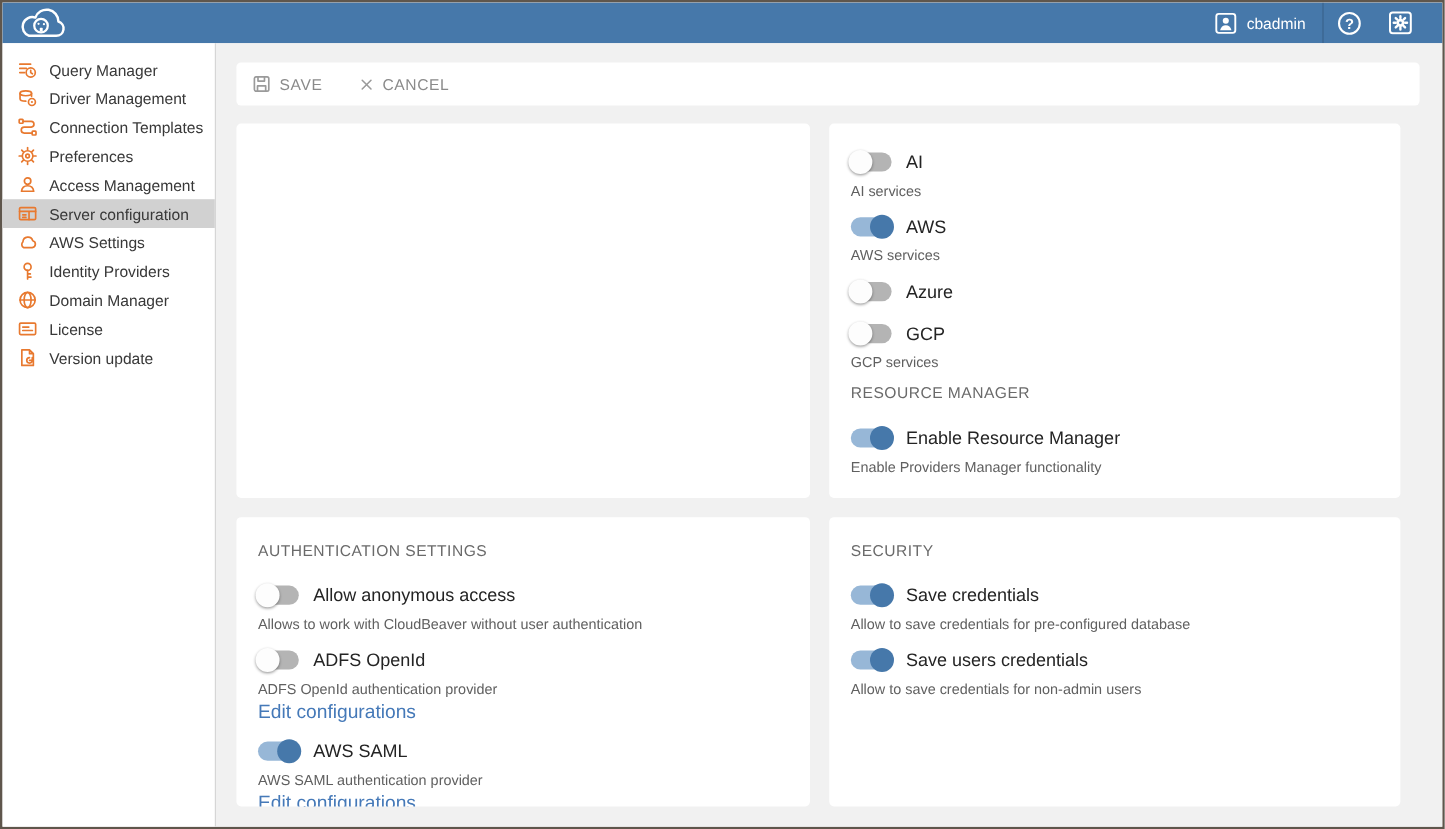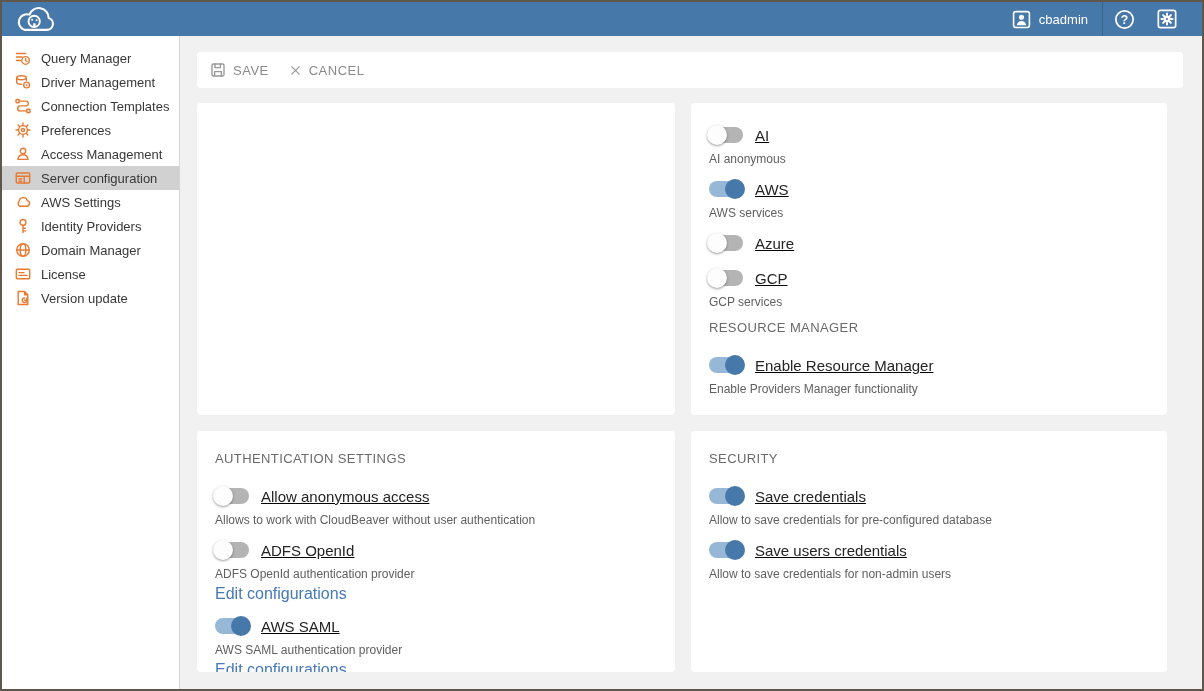--- a/index.html
+++ b/index.html
@@ -38,21 +38,21 @@
     height:24px; display:flex; align-items:center; gap:10px;
     padding-left:13px; font-size:13px; color:#383838; cursor:pointer;
     white-space:nowrap;
   }
   .side-item.selected { background:var(--selected-bg,#d1d1d1); }
   .side-icon { width:16px; height:16px; color:var(--icon-orange,#e8792f); flex:none; }
   
   .content { flex:1; background:var(--content-bg,#f1f1f1); padding:16px 0 0 17px; overflow:hidden; }
   .card { background:#fff; border-radius:4px; }
   .toolbar {
-    width:986px; height:36px; display:flex; align-items:center; gap:20px;
+    width:986px; height:36px; display:flex; align-items:center; gap:30px;
     padding-left:13px;
   }
   .tool-btn {
     background:none; border:none; cursor:pointer;
     display:flex; align-items:center; gap:7px;
     color:#8a8a8a; font-size:13px; letter-spacing:.5px;
     font-family:"Liberation Sans", sans-serif;
   }
   .tool-btn .icon { color:#9a9a9a; }
   .grid {
@@ -61,21 +61,21 @@
     gap:16px;
   }
   .panel { padding:20px 18px; overflow:hidden; }
   .section-header {
     font-size:13px; color:#6a6a6a; letter-spacing:.4px;
     font-weight:normal; margin-bottom:18px;
   }
   .section-header.spaced { margin-top:8px; }
   
   .toggle-group { margin-bottom:11px; }
-  .toggle-line { display:flex; align-items:center; height:24px;text-decoration:underline; }
+  .toggle-line { display:flex; align-items:center; height:24px; }
   .switch { position:relative; width:34px; height:16px; border-radius:8px; flex:none; cursor:pointer; }
   .switch.off { background:var(--toggle-off-track,#b4b4b4); }
   .switch.on  { background:var(--toggle-on-track,#97b7d7); }
   .knob { position:absolute; top:-2px; width:20px; height:20px; border-radius:50%; }
   .switch.off .knob { left:-2px; background:#fdfdfd; box-shadow:0 1px 2.5px rgba(0,0,0,.4); }
   .switch.on  .knob { right:-2px; background:var(--accent,#4678aa); }
   .toggle-label { font-size:15px; color:#242424; margin-left:12px; white-space:nowrap; }
   .toggle-desc { font-size:12px; color:#606060; margin-top:5px; height:14px; white-space:nowrap; }
   .toggle-link {
     display:inline-block; font-size:16px; color:var(--link,#4579b8);
@@ -282,21 +282,21 @@
         <div class="card panel">
           <div>
 
               <div class="toggle-group">
                 <div class="toggle-line">
                   <span class="switch off">
                     <span class="knob"></span>
                   </span>
                   <span class="toggle-label">AI</span>
                 </div>
-                <div class="toggle-desc">AI anonymous</div>
+                <div class="toggle-desc">AI services</div>
 
               </div>
 
               <div class="toggle-group">
                 <div class="toggle-line">
                   <span class="switch on">
                     <span class="knob"></span>
                   </span>
                   <span class="toggle-label">AWS</span>
                 </div>

